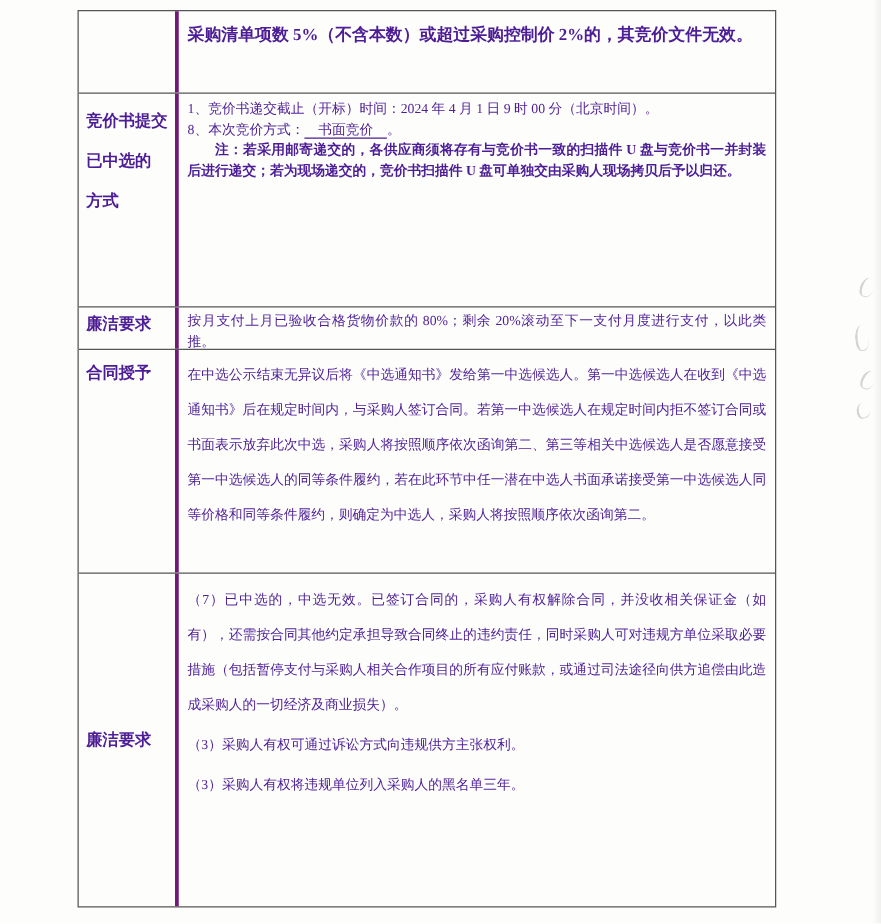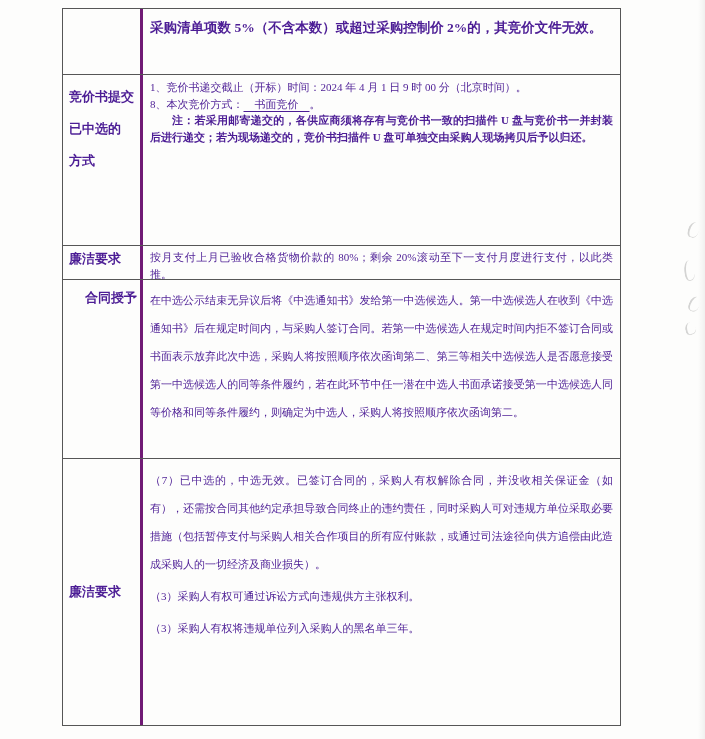--- a/index.html
+++ b/index.html
@@ -43,21 +43,21 @@
   .r3{height:34px;}
   .r4{height:179px;}
   .r5{height:266px;}
   .r1 .ccell{font-size:13.5px;font-weight:bold;line-height:17px;padding-top:10px;}
   .r2 .lcell div{line-height:32px;}
   .r2 .lcell{padding-top:6px;}
   .r2 .ccell{line-height:16.5px;padding-top:4px;}
   .r3 .ccell{line-height:17px;padding-top:3px;}
   .r3 .lcell{padding-top:4px;}
   .r4 .ccell{line-height:28px;padding-top:6px;}
-  .r4 .lcell{padding-top:9px;text-align:right;}
+  .r4 .lcell{padding-top:9px;}
   .r5 .ccell{line-height:28px;padding-top:7px;}
   .r5 .ccell p{margin-bottom:4px;}
   .r5 .lcell{display:flex;align-items:center;padding-top:0;}
   .b{font-weight:bold;}
   .ul{text-decoration:underline;text-underline-offset:3px;}
   .indent{text-indent:2em;}
   
   .margin-marks{position:absolute;left:680px;top:222px;width:22px;height:120px;opacity:0.35;}
   .margin-marks i{
     position:absolute;display:block;width:9px;height:15px;

